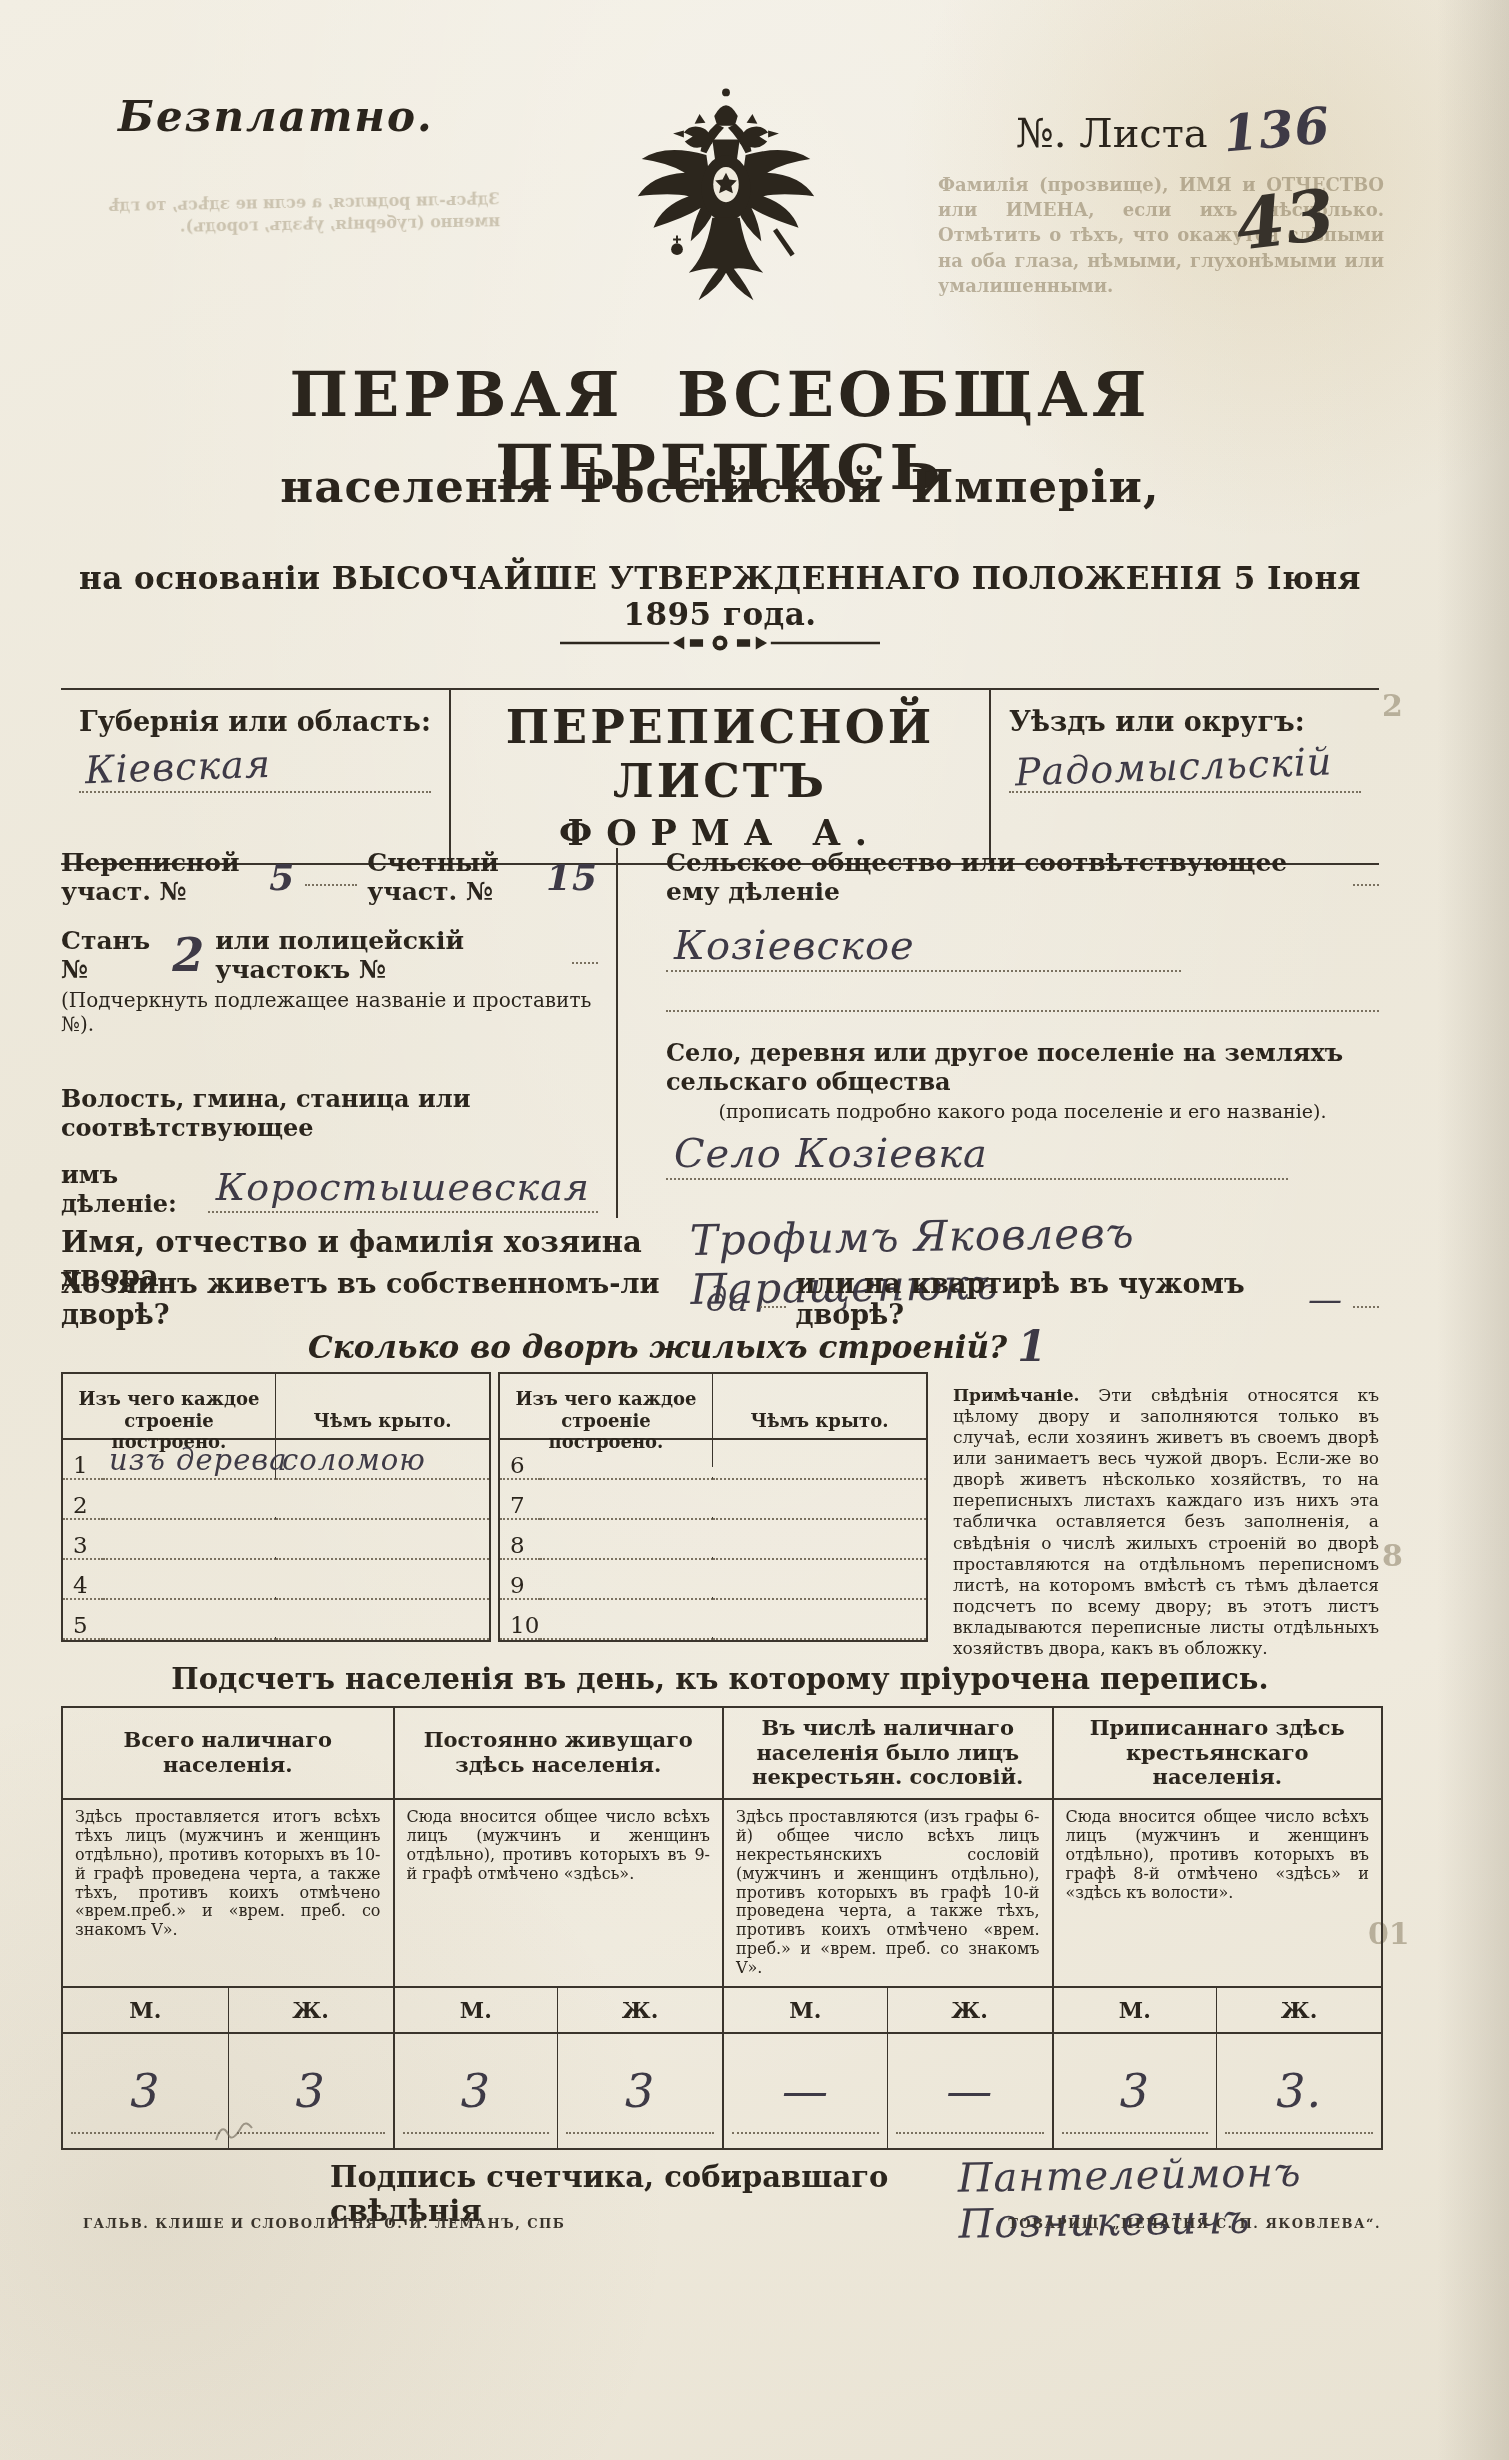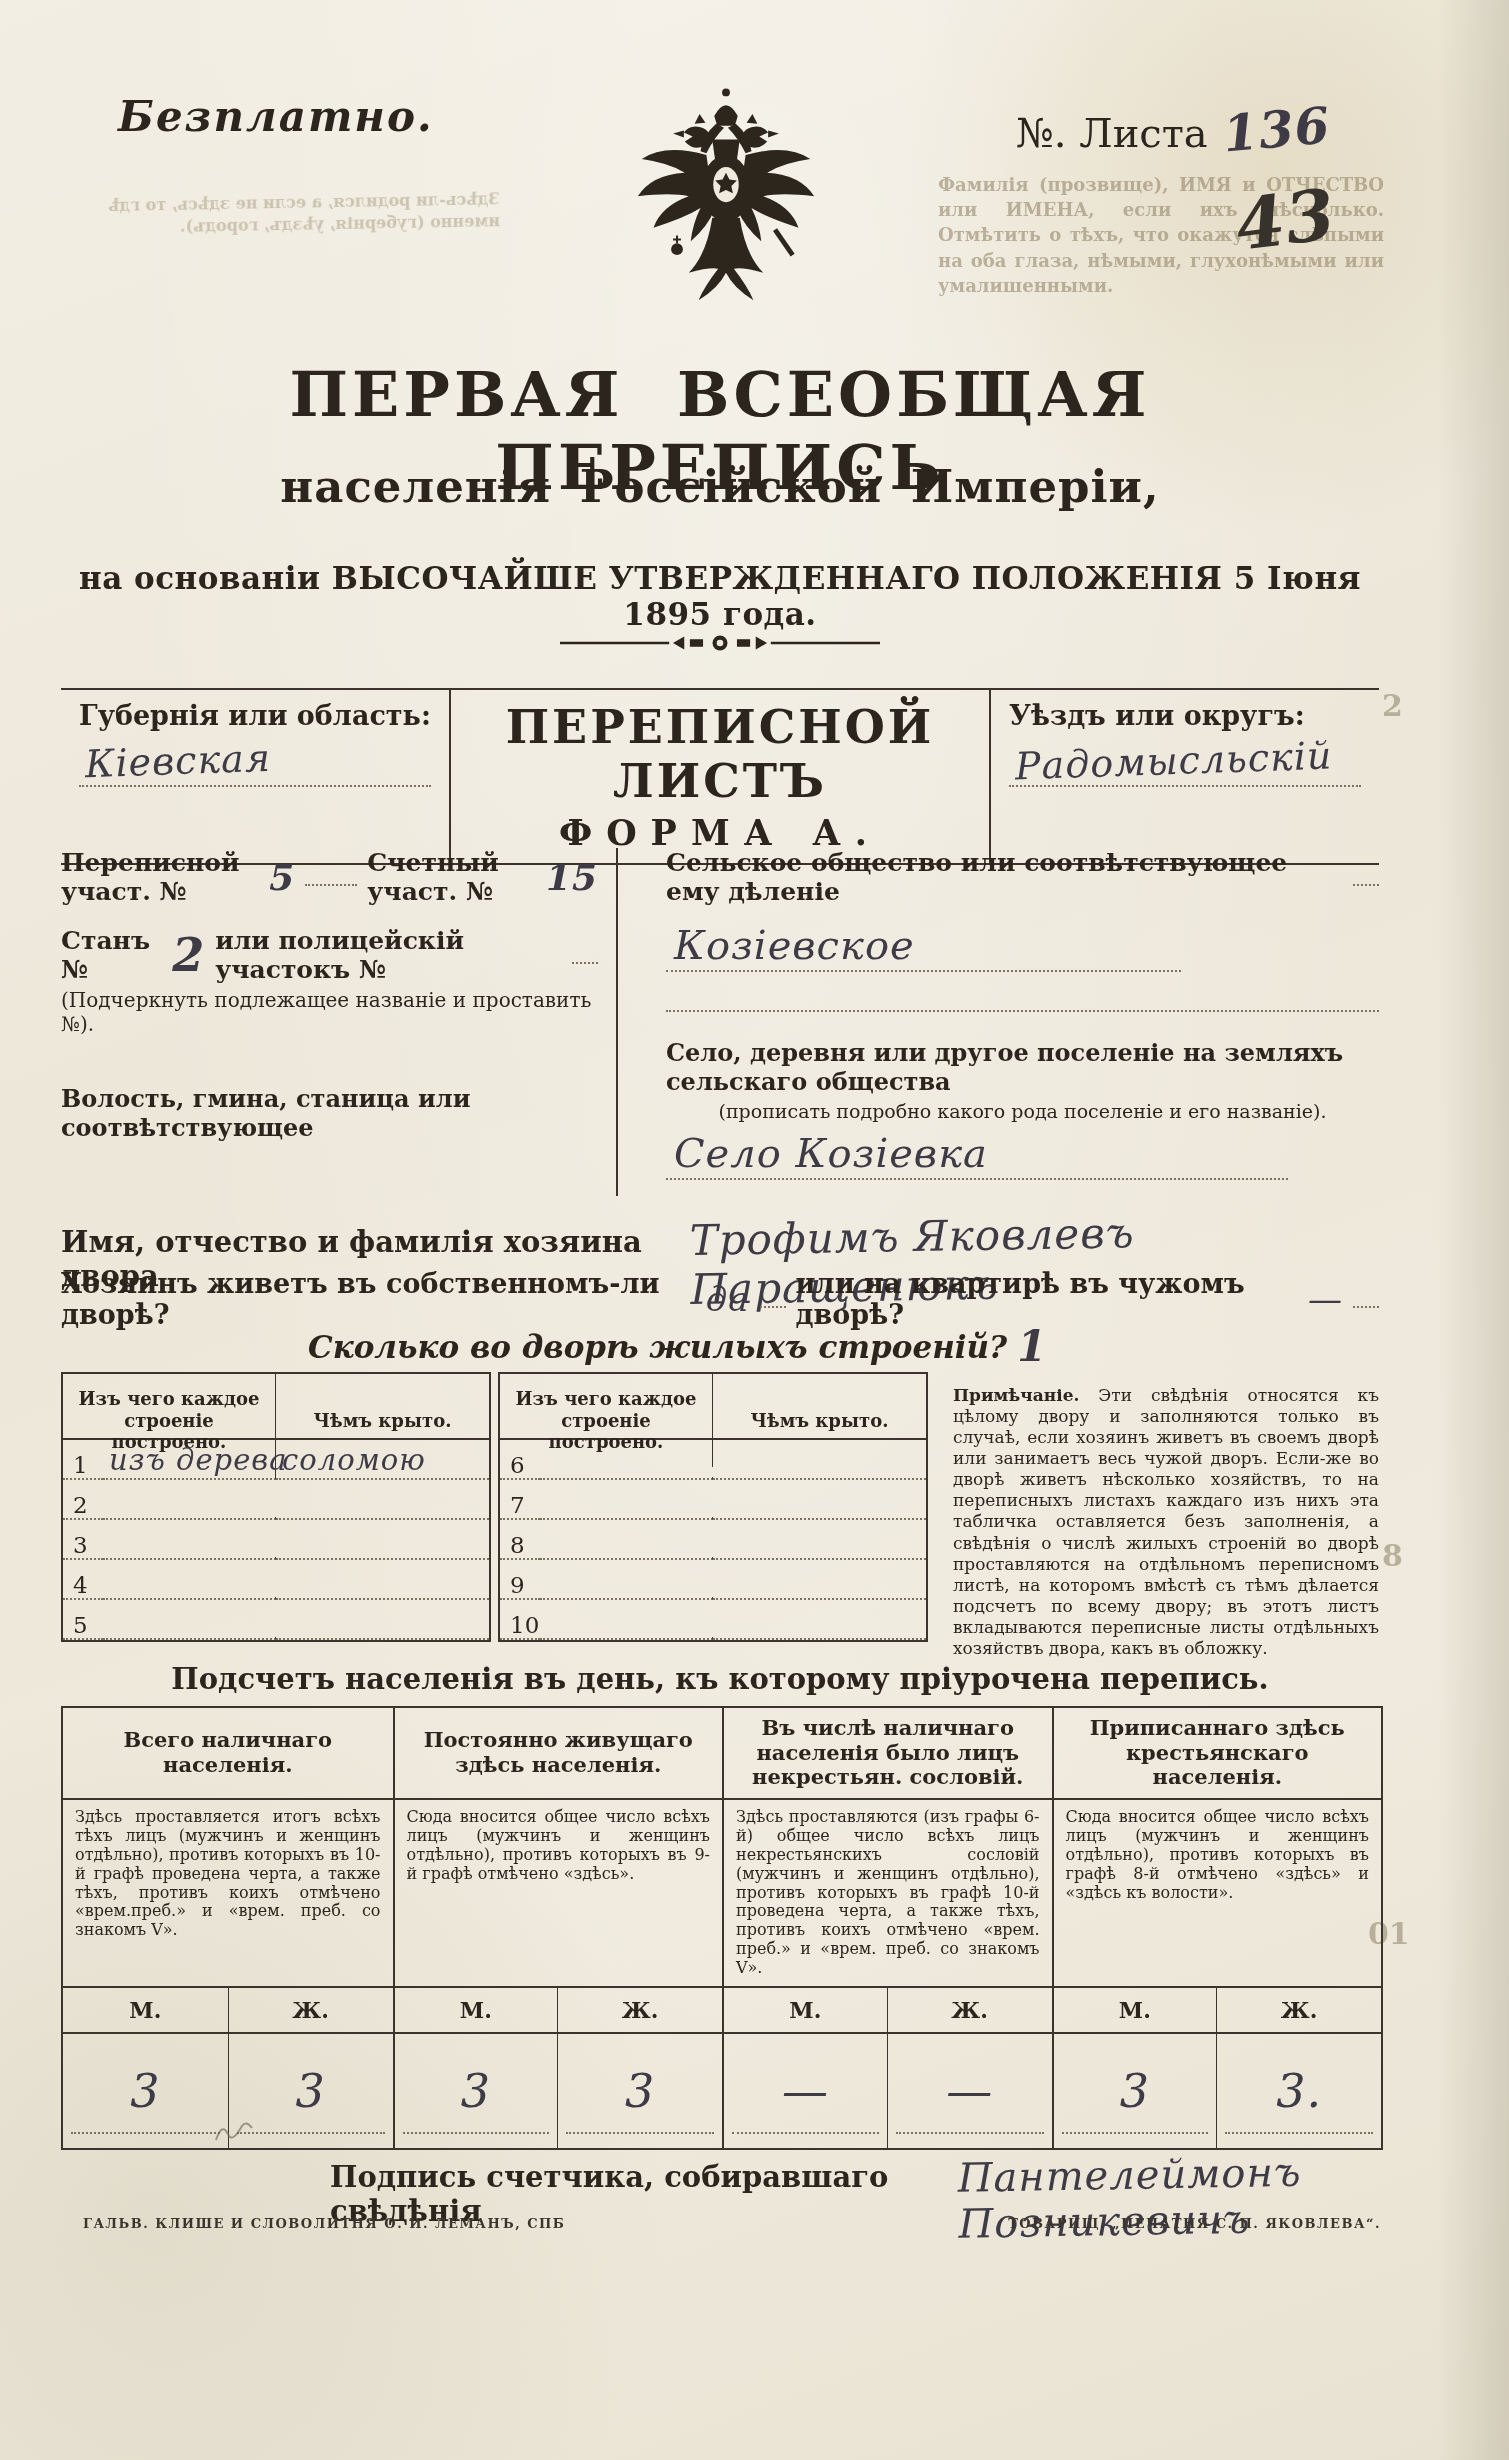--- a/index.html
+++ b/index.html
@@ -38,21 +38,21 @@
 
   
   .titleline{left:61px;width:1318px;text-align:center}
   #t1{top:358px;font-size:62px;font-weight:bold;letter-spacing:4px;word-spacing:28px}
   #t2{top:460px;font-size:45px;font-weight:bold;word-spacing:12px;letter-spacing:1px}
   #t3{top:560px;font-size:31px;font-weight:bold;letter-spacing:.5px}
   #orn{top:630px;left:61px;width:1318px;display:flex;justify-content:center}
 
   
   #hdrrow{left:61px;top:688px;width:1318px;border-top:2.4px solid #3a342c;border-bottom:2.4px solid #3a342c;display:flex}
-  .hcol{padding:10px 18px 10px}
+  .hcol{padding:16px 18px 10px}
   .hcol1{width:352px}
   .hcol2{flex:1;border-left:2.4px solid #3a342c;border-right:2.4px solid #3a342c;text-align:center;padding-top:10px}
   .hcol3{width:352px}
   .hlabel{font-size:27px;font-weight:bold}
   .hform1{font-size:46px;font-weight:bold;letter-spacing:3px}
   .hform2{font-size:35px;font-weight:bold;letter-spacing:14px;margin-top:4px}
   .hval{margin-top:8px;border-bottom:2px dotted #7a7160;padding:0 6px 2px}
   .hval .hw{font-size:38px;transform:rotate(-2deg)}
 
   
@@ -213,20 +213,26 @@
         <span class="hw hwnum">15</span>
       </div>
       <div class="line" style="margin-top:20px">
         <span class="flabel">Станъ №</span>
         <span class="hw hwbig">2</span>
         <span class="flabel">или полицейскій участокъ №</span>
         <span class="dots"></span>
       </div>
       <div class="smallnote">(Подчеркнуть подлежащее названіе и проставить №).</div>
       <div class="flabel24" style="margin-top:48px">Волость, гмина, станица или соотвѣтствующее</div>
+      <div class="line" style="margin-top:18px">
+        <span class="flabel24">имъ дѣленіе:</span>
+        <span class="hwrow" style="flex:1">
+          <span class="hw" style="font-size:38px">Коростышевская</span>
+        </span>
+      </div>
     </div>
     <div id="fr">
       <div class="line">
         <span class="flabel">Сельское общество или соотвѣтствующее ему дѣленіе</span>
         <span class="dots"></span>
       </div>
       <div class="hwrow" style="margin-top:16px;width:70%">
         <span class="hw">Козіевское</span>
       </div>
       <div class="dotrow"></div>

